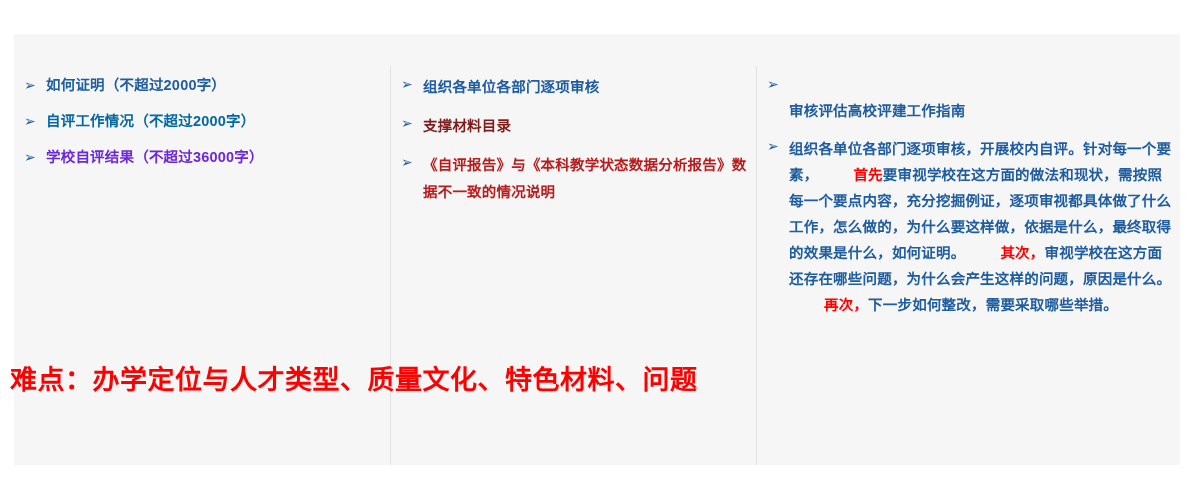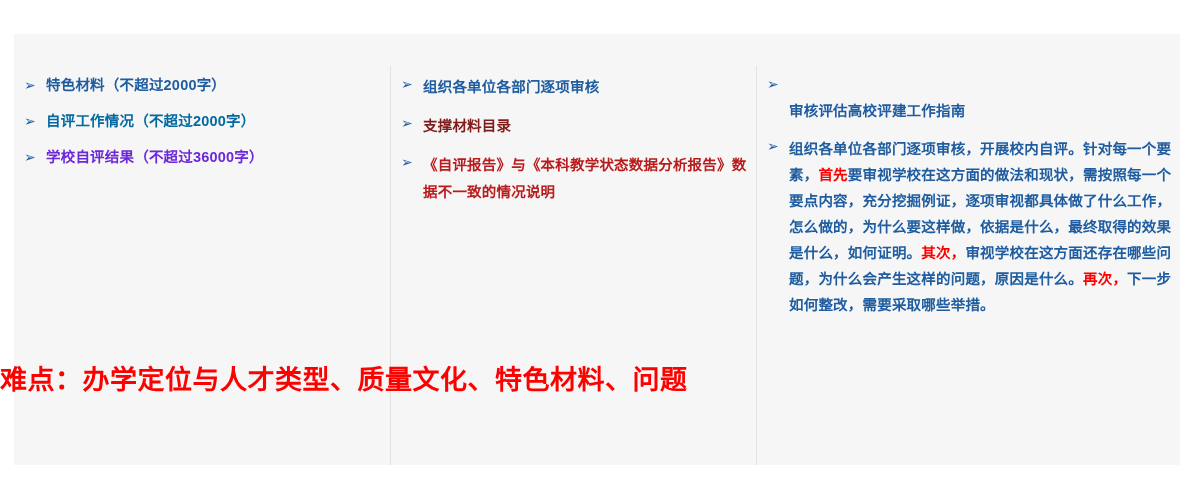--- a/index.html
+++ b/index.html
@@ -110,26 +110,26 @@
     font-size:14.5px;
     font-weight:bold;
     line-height:23px;
     letter-spacing:.2px;
   }
   #column-2 .bullet-text{line-height:26px;}
   #column-1 .bullet-text{line-height:27px;}
   #column-0 .bullet-item{margin-bottom:13px;}
   #column-0 .bullet-icon{line-height:22px;}
 
-  .em-red{color:#fe0000;}
+  .em-red{color:#fe0000;margin-left:35px;}
 
   
   .headline{
     position:absolute;
-    left:0;top:363px;
+    left:10px;top:363px;
     width:740px;
     color:#fe0000;
     font-size:27px;
     font-weight:bold;
     line-height:34px;
     letter-spacing:.5px;
     white-space:nowrap;
   }
 </style>
 </head>
@@ -138,21 +138,21 @@
 <div id="slide">
 
   <div class="content-panel" style="background: rgb(246, 246, 246);"></div>
 
 
   <div class="columns">
 
     <div class="column" id="column-0">
       <div class="bullet-item">
         <span class="bullet-icon" style="color: rgb(31, 93, 160);">➢</span>
-        <span class="bullet-text" style="color: rgb(31, 93, 160);">特色材料（不超过2000字）</span>
+        <span class="bullet-text" style="color: rgb(31, 93, 160);">如何证明（不超过2000字）</span>
       </div>
       <div class="bullet-item">
         <span class="bullet-icon" style="color: rgb(31, 93, 160);">➢</span>
         <span class="bullet-text" style="color: #0369a1;">自评工作情况（不超过2000字）</span>
       </div>
       <div class="bullet-item">
         <span class="bullet-icon" style="color: rgb(31, 93, 160);">➢</span>
         <span class="bullet-text" style="color: #6d28d9;">学校自评结果（不超过36000字）</span>
       </div>
     </div>

